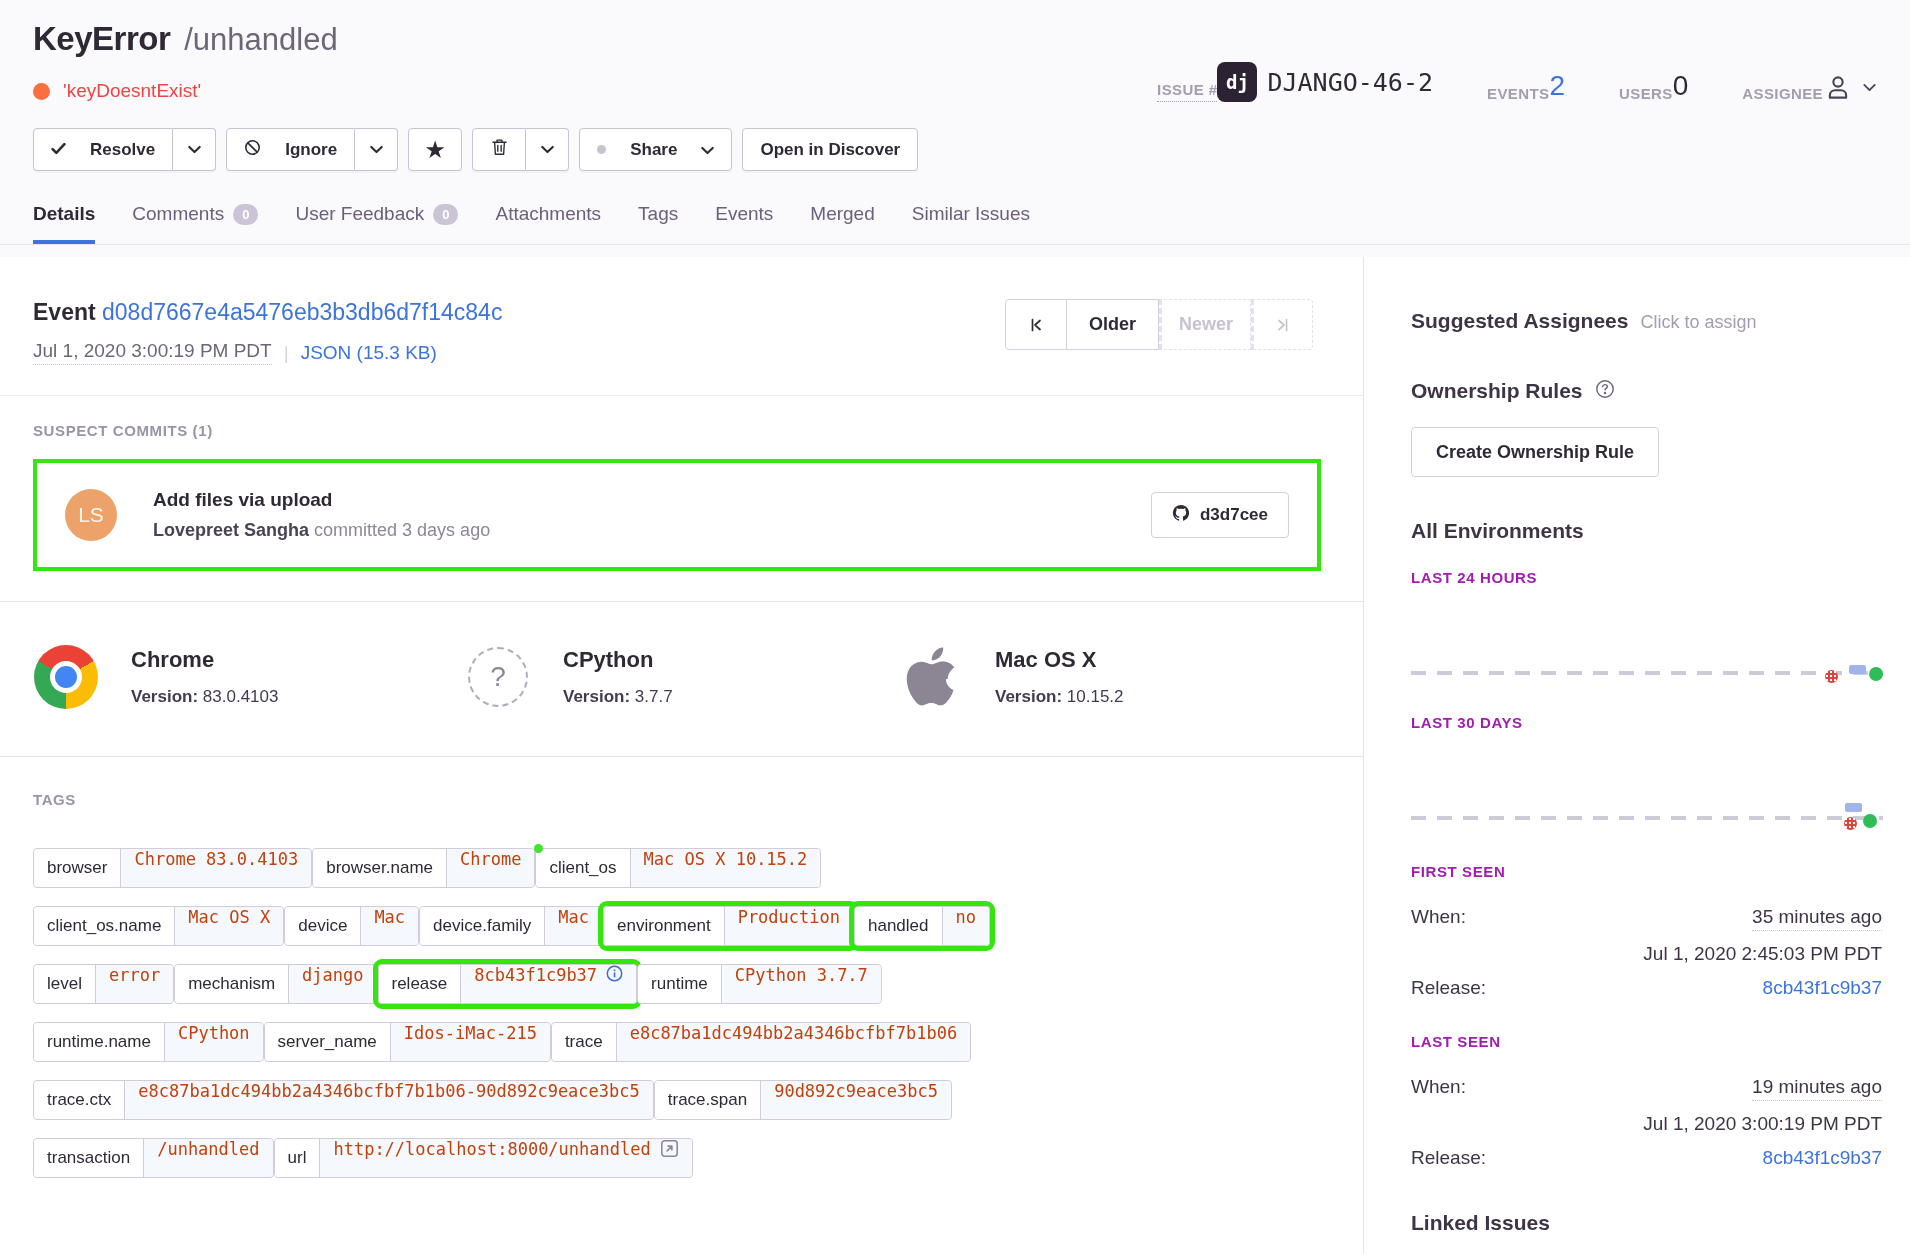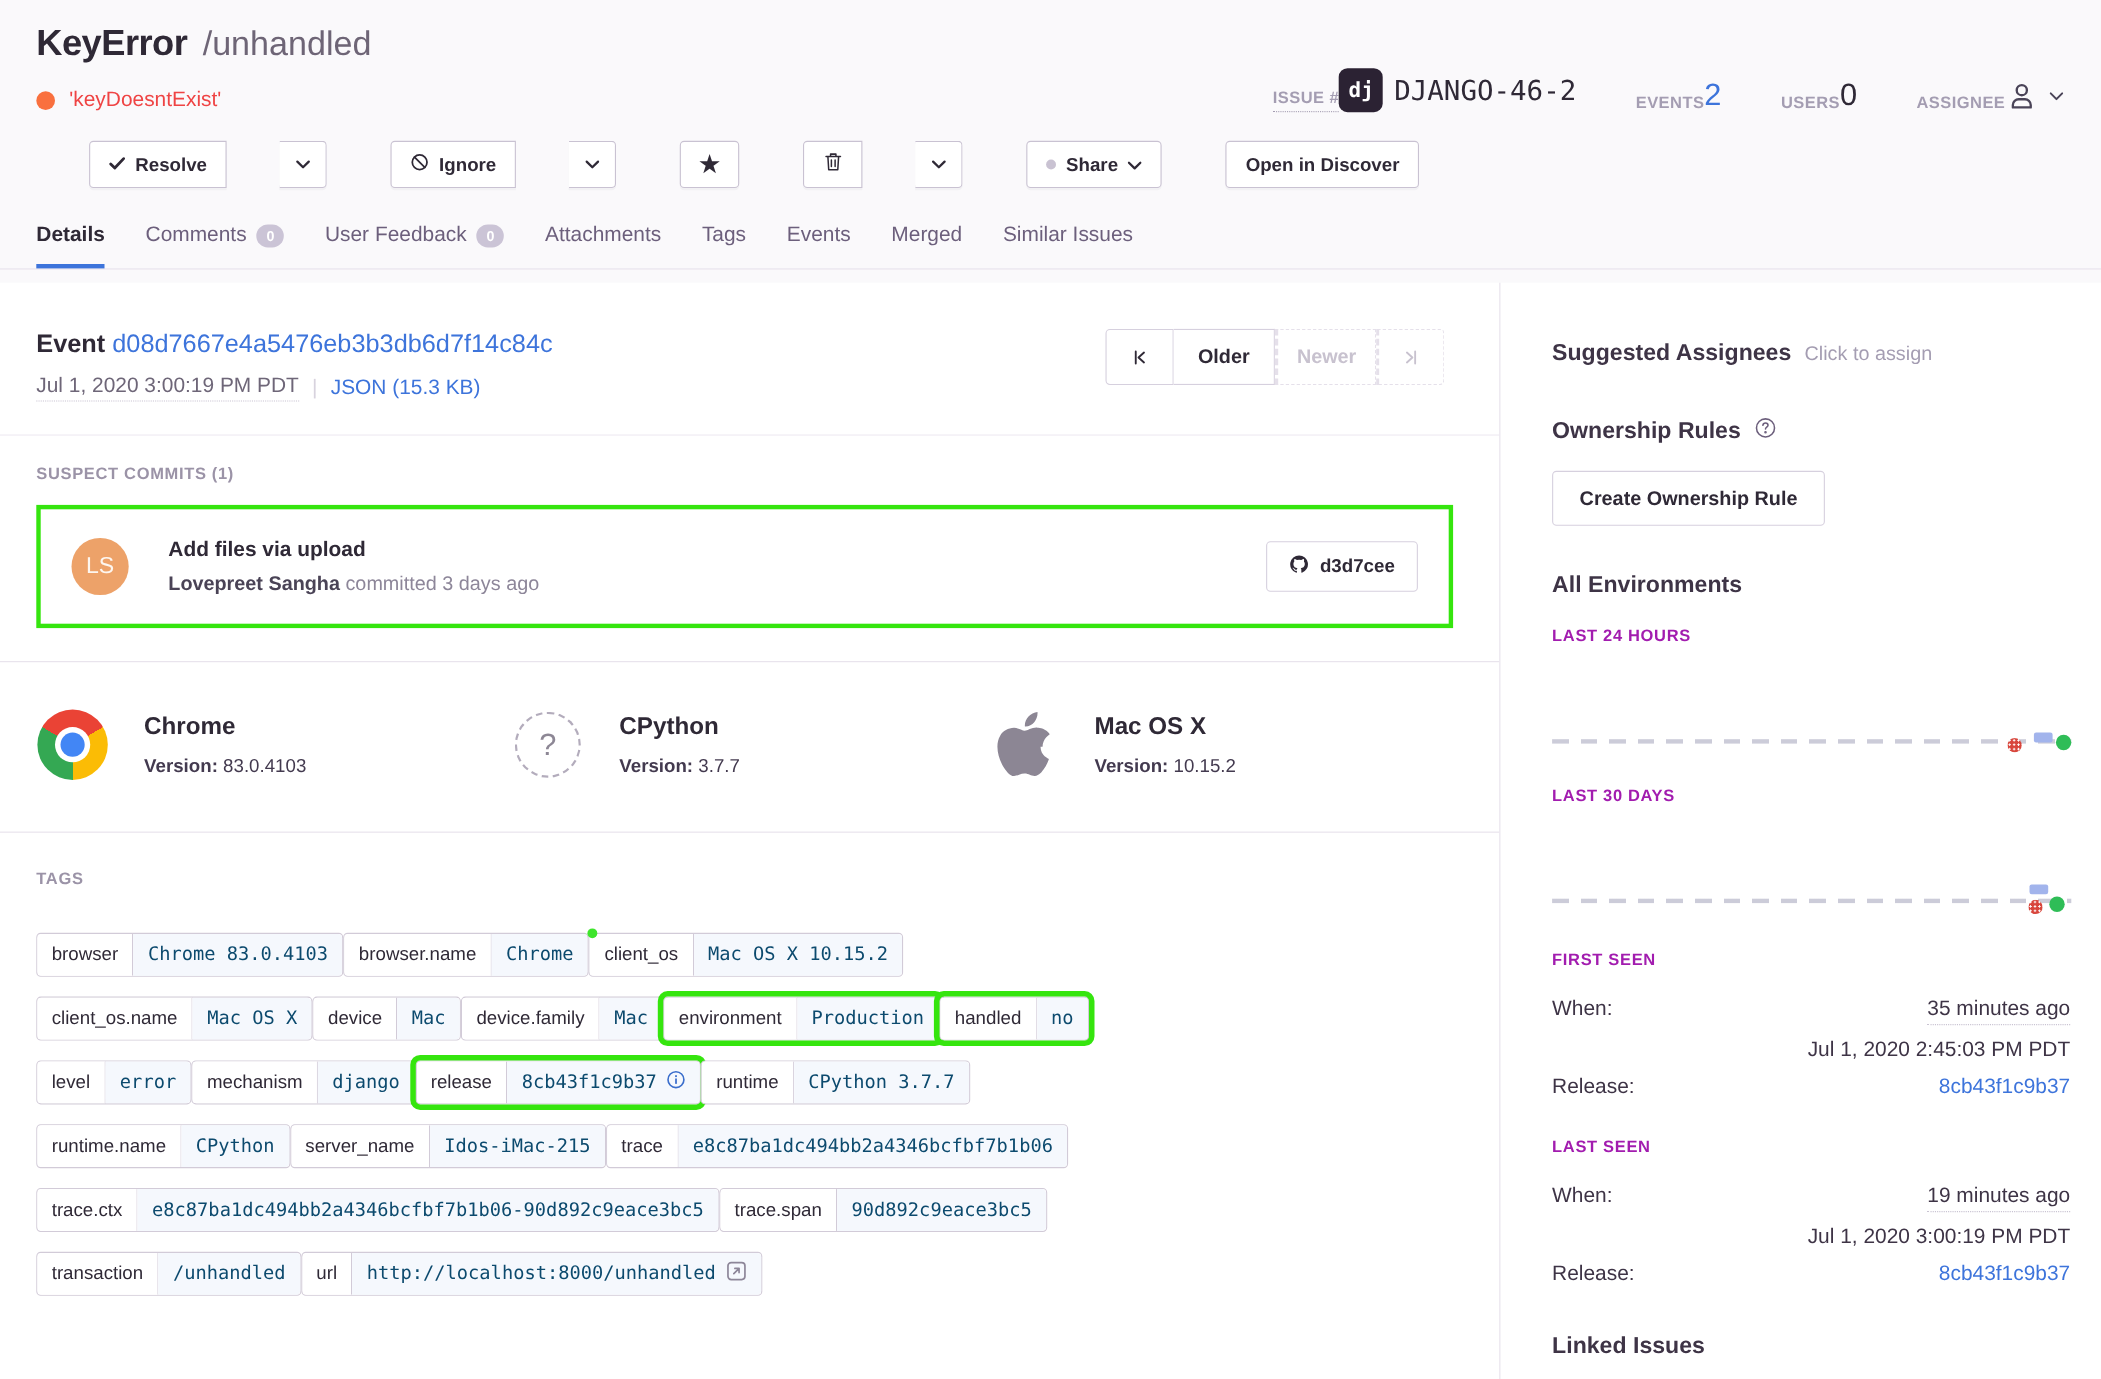--- a/index.html
+++ b/index.html
@@ -25,24 +25,24 @@
   .stat-value.blue { color:#3d74db; }
   .mono { font-family:"DejaVu Sans Mono", monospace; }
   .issue-value { font-size:25px; }
   .dj-icon { width:40px; height:40px; border-radius:8px; background:#2b2233; color:#ffffff;
              display:flex; align-items:center; justify-content:center;
              font-family:"DejaVu Sans Mono", monospace; font-weight:bold; font-size:19px; }
   .assignee-value { color:#4a4458; }
   .assignee-value svg { display:block; }
   
   .actions { display:flex; gap:10px; margin-top:26px; padding-left:33px; }
-  .btn { display:inline-flex; align-items:center; justify-content:center; gap:9px;
+  .btn { display:inline-flex; align-items:center; justify-content:center; gap:24px;
          height:43px; padding:0 17px; background:#ffffff; border:1px solid #c9c2d2;
          border-radius:4px; font-size:17px; font-weight:bold; color:#2f2936;
-         box-shadow:0 2px 0 rgba(54,45,66,0.04); cursor:pointer;margin-left:48px; }
+         box-shadow:0 2px 0 rgba(54,45,66,0.04); cursor:pointer; }
   .btn-group { display:inline-flex; }
   .btn-group .btn:first-child { border-top-right-radius:0; border-bottom-right-radius:0; }
   .btn-group .btn:last-child { border-top-left-radius:0; border-bottom-left-radius:0; border-left:none; }
   .btn.caret { width:43px; padding:0; }
   .btn.icon-only { width:54px; padding:0; }
   .share-dot { width:9px; height:9px; border-radius:50%; background:#c9c2d2; }
   
   .tabs { display:flex; gap:37px; margin-top:32px; padding-left:33px; border-bottom:1px solid #e7e1ec; }
   .tab { display:flex; align-items:center; gap:9px; font-size:19px; color:#6c5f7c;
          padding-bottom:15px; border-bottom:4px solid transparent; cursor:pointer; }
@@ -102,22 +102,22 @@
   .apple-logo svg { display:block; }
   
   .tags-section { padding:34px 33px 0 33px; }
   .tag-rows { margin-top:40px; display:flex; flex-direction:column; gap:18px; }
   .tag-row { display:flex; }
   .pill { position:relative; display:inline-flex; align-items:stretch; border:1px solid #d2cbd8;
           border-radius:4px; background:#ffffff; font-size:17px; }
   .pill.hl { outline:5px solid #35e50e; }
   .pill-k { display:flex; align-items:center; padding:0 13px; height:38px; color:#2f2936;
             border-right:1px solid #d2cbd8; background:#ffffff; border-radius:4px 0 0 4px; }
-  .pill-v { display:flex; align-items:center; gap:9px; padding:0 13px; height:38px;
-            background:#f5f8fd; color:#0c4a6e; font-family:"DejaVu Sans Mono", monospace;
+  .pill-v { display:flex; gap:9px; padding:0 13px; height:38px;
+            background:#f5f8fd; color:#c2410c; font-family:"DejaVu Sans Mono", monospace;
             border-radius:0 4px 4px 0; cursor:pointer; }
   .pill-dot { position:absolute; top:-5px; left:-2px; width:9px; height:9px; border-radius:50%;
               background:#3ee52c; }
   .pill-v svg { flex:none; }
   
   .sidebar { position:absolute; left:1363px; top:257px; width:547px; height:997px;
              border-left:1px solid #e7e1ec; padding:52px 28px 0 47px; }
   .sb-title-row { display:flex; align-items:baseline; gap:12px; }
   .sb-title { font-size:21px; font-weight:bold; color:#3e3446; }
   .sb-hint { font-size:18px; color:#a49db2; }

